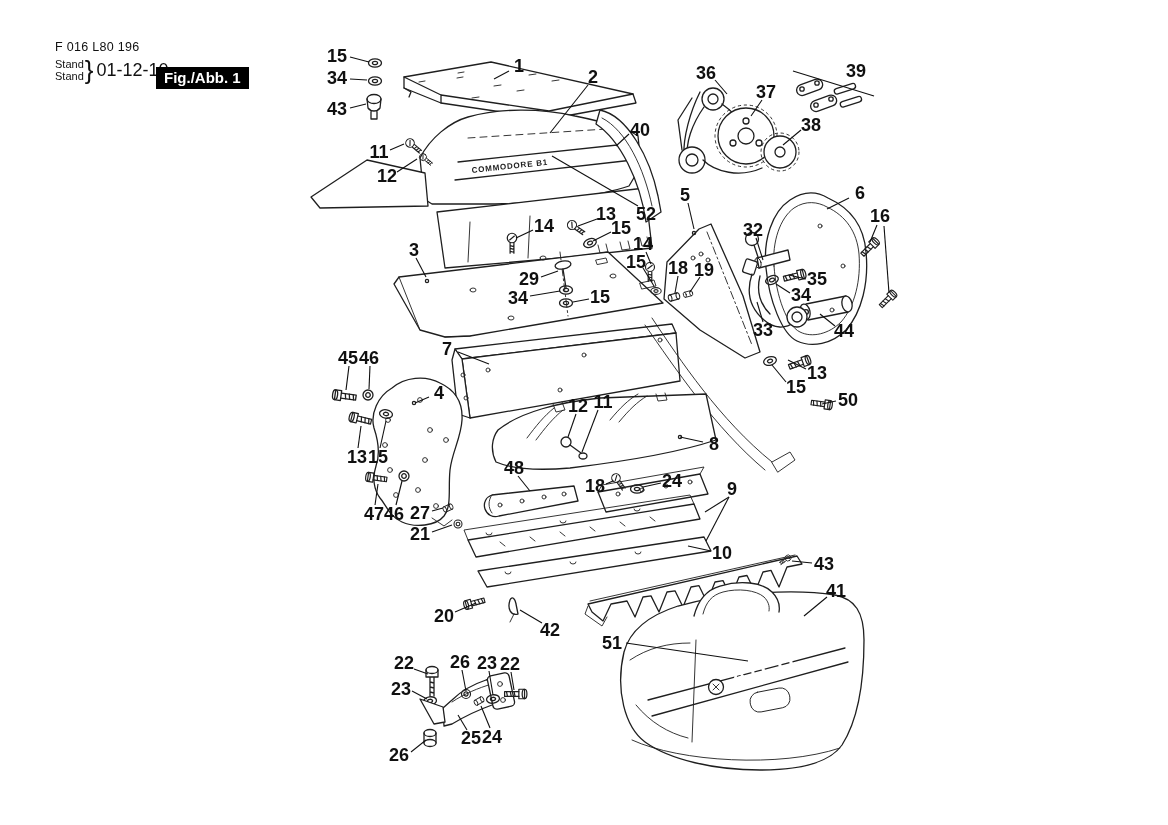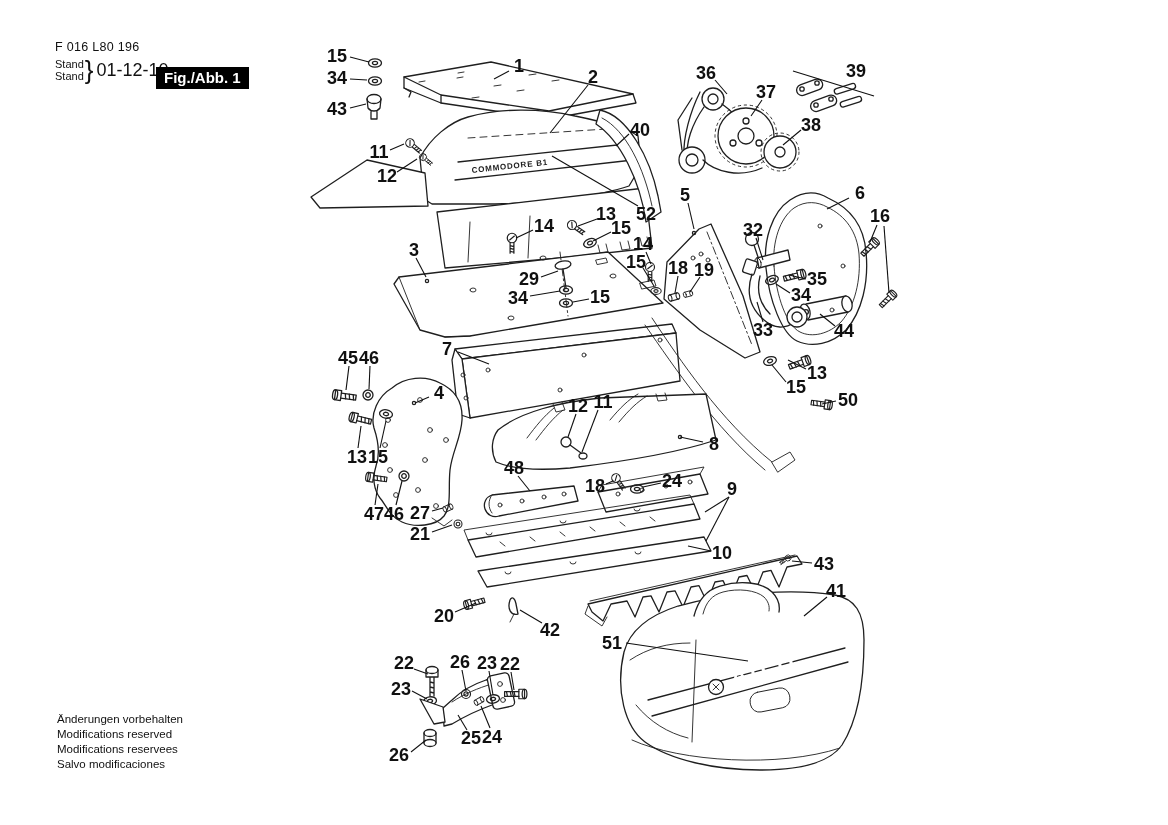--- a/index.html
+++ b/index.html
@@ -42,26 +42,20 @@
       <div class="standcol">
         <span>Stand</span>
         <span>Stand</span>
       </div>
       <span class="brace">}</span>
       <span class="hdate">01-12-10</span>
     </div>
   </div>
   <div class="figbox">Fig./Abb. 1</div>
 
-  <div class="ftr">
-    <div>Änderungen vorbehalten</div>
-    <div>Modifications reserved</div>
-    <div>Modifications reservees</div>
-    <div>Salvo modificaciones</div>
-  </div>
 
   <svg id="diagram" width="1168" height="825" viewBox="0 0 1168 825">
     <defs>
       <g id="g-washer">
           <ellipse rx="6.5" ry="4.2"></ellipse>
           <ellipse rx="2.6" ry="1.7"></ellipse>
         </g>
       <g id="g-nut">
           <circle r="5"></circle>
           <circle r="2.3"></circle>

